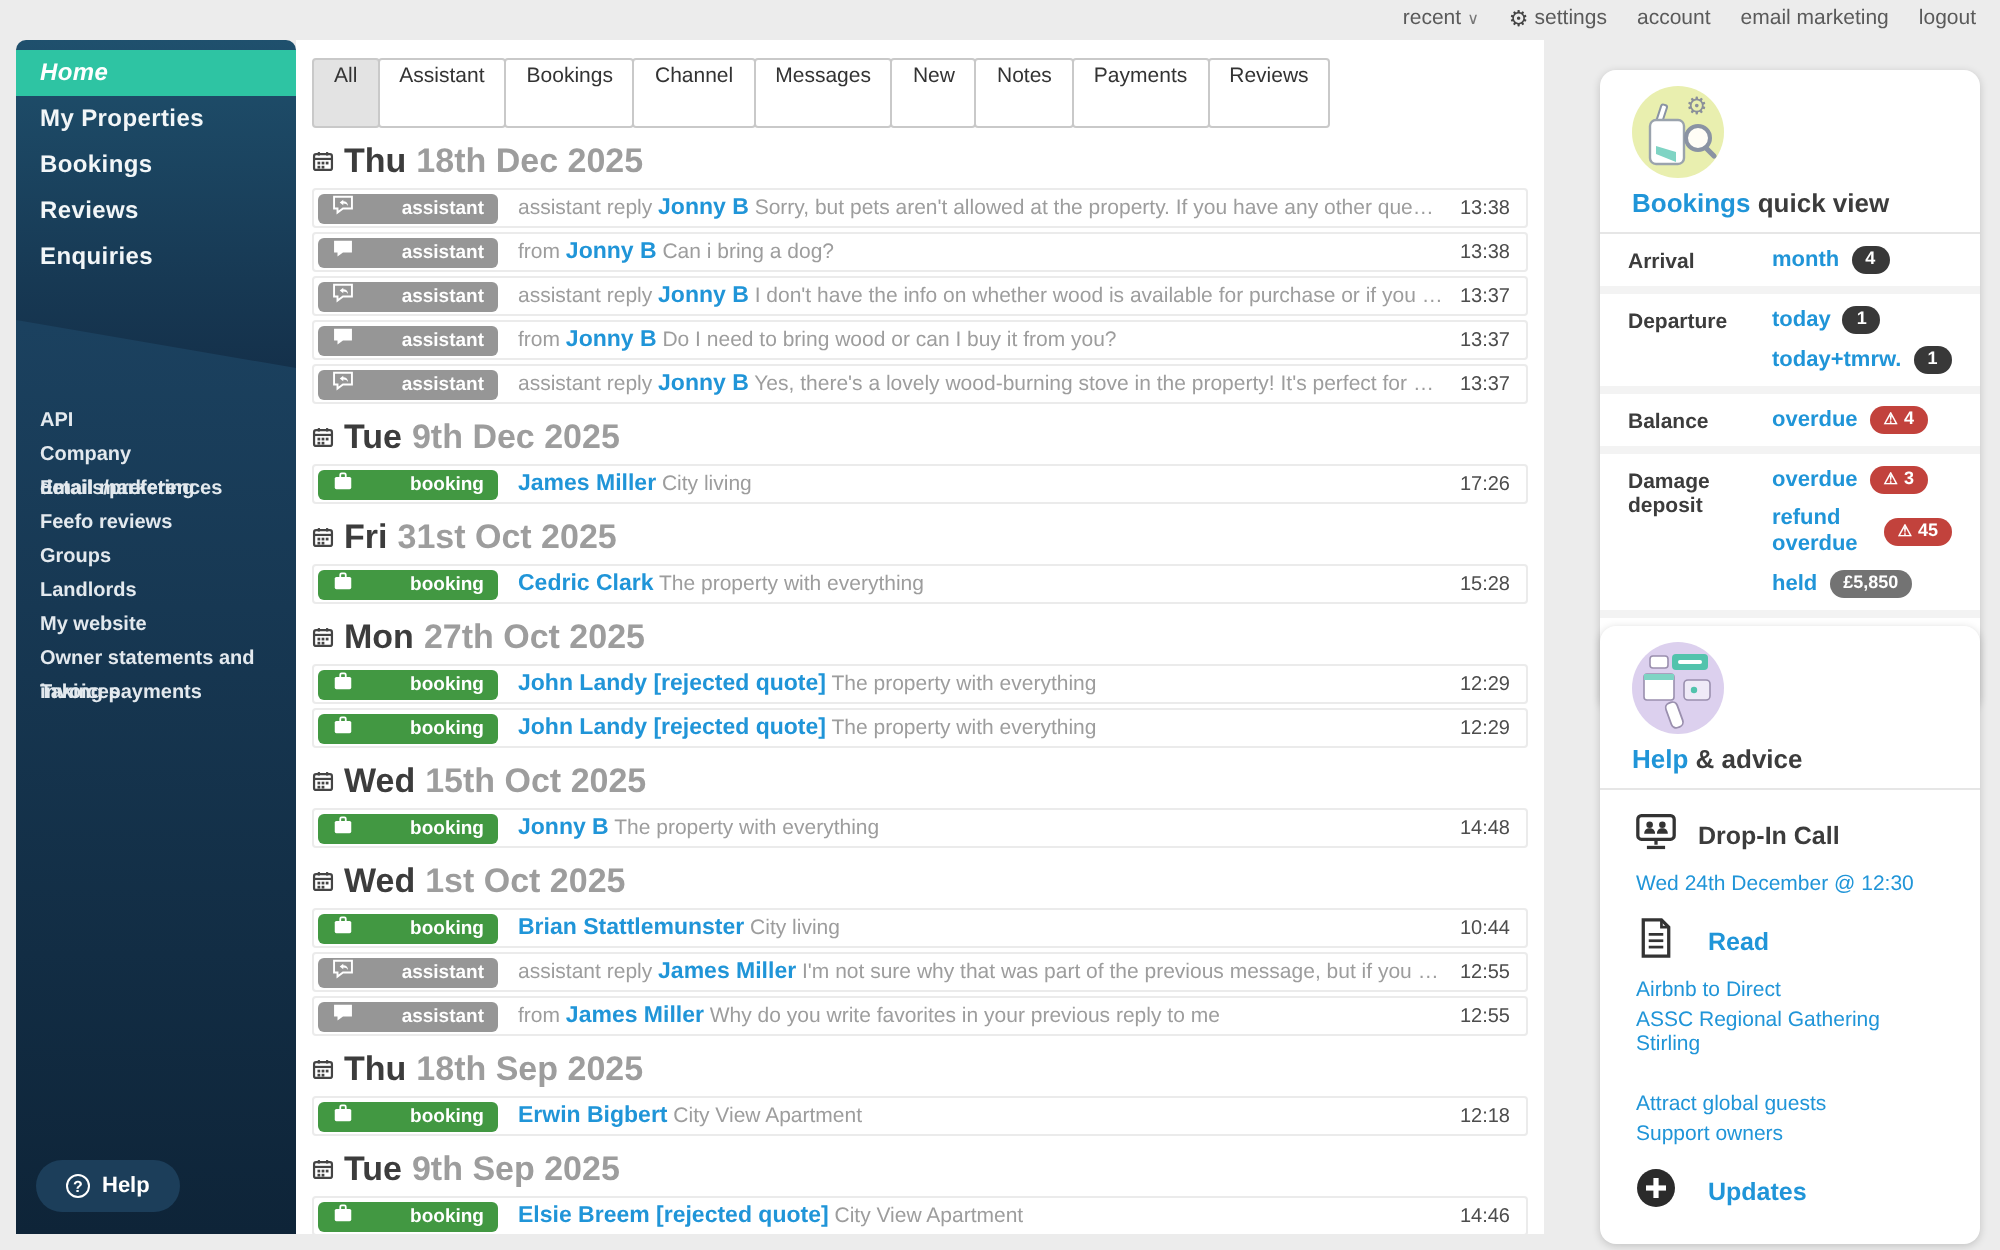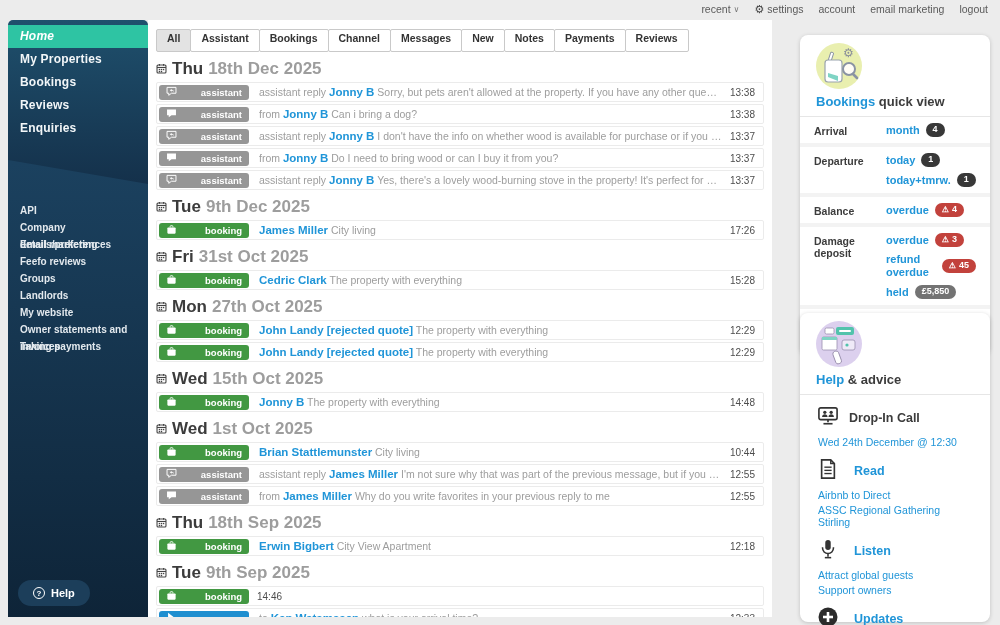--- a/index.html
+++ b/index.html
@@ -33,22 +33,22 @@
     height:26px; border-radius:14px; background:#1C3E5A; border:none;
     color:#fff; font-size:11px; font-weight:bold; display:flex;
     align-items:center; gap:6px; padding:0 15px; cursor:pointer;
     font-family:inherit; }
   .qmark { width:12px; height:12px; border:1.3px solid #fff; border-radius:50%;
     font-size:8px; line-height:11px; text-align:center; font-weight:bold; }
   
   .feed { position:absolute; left:148px; top:20px; width:624px; height:597px;
     background:#fff; padding:9px 8px 4px; overflow:hidden; }
   .tabs { display:flex; margin-bottom:5px; }
-  .tab { font-size:10.5px; font-weight:bold; color:#333; background:#fff;
-    border:1px solid #c9c9c9; border-radius:2px; padding:2px 10px 7px;
+  .tab { font-size:10.5px; font-weight:normal; color:#333; background:#fff;
+    border:1px solid #c9c9c9; border-radius:2px; padding:2px 10px 19px;
     margin-right:-1px; cursor:pointer; white-space:nowrap; }
   .tab.active { background:#e3e3e3; position:relative; z-index:1; }
   .gdate { display:flex; align-items:center; gap:5px; margin:7px 0 3px;
     font-size:17px; font-weight:bold; }
   .gdate .day { color:#3c3c3c; }
   .gdate .rest { color:#9d9d9d; }
   .gdate svg { width:11px; height:11px; }
   .row { display:flex; align-items:center; height:20px; border:1px solid #ebebeb;
     border-radius:2px; margin:2px 0; padding:0 8px 0 2px; cursor:pointer;
     background:#fff; }
@@ -444,20 +444,21 @@
           <span class="rest">9th Sep 2025</span>
         </div>
         <div class="row">
           <span class="pill p-booking">
             <span><svg viewBox="0 0 16 16">
                 <rect x="2" y="5" width="12" height="9" rx="1.2" fill="#fff"></rect>
                 <path d="M6 5V3.5A1 1 0 0 1 7 2.5h2a1 1 0 0 1 1 1V5" fill="none" stroke="#fff" stroke-width="1.3"></path>
               </svg></span>
             <span class="lbl">booking</span>
           </span>
+          <span class="rtext"><span class="name">Elsie Breem [rejected quote]</span><span> City View Apartment</span></span>
           <span class="rtime">14:46</span>
         </div>
         <div class="row">
           <span class="pill p-message">
             <span><svg viewBox="0 0 16 16">
                 <path d="M3 1l9 7-4.4 1 2 4.6-2 .9-2-4.6L3 12z" fill="#fff"></path>
               </svg></span>
             <span class="lbl">message</span>
           </span>
           <span class="rtext"><span>to </span><span class="name">Ken Watamsaen</span><span> what is your arrival time?</span></span>
@@ -613,29 +614,20 @@
               <line x1="5" y1="16" x2="13" y2="16" stroke="#333" stroke-width="1.5"></line>
             </svg></span>
           <span>Read</span>
         </div>
         <div class="hc-links">
           <div class="hc-link">Airbnb to Direct</div>
           <div class="hc-link">ASSC Regional Gathering Stirling</div>
         </div>
       </div>
       <div class="hc-section">
-        <div class="hc-title-row blue">
-          <span><svg viewBox="0 0 18 22">
-              <rect x="6" y="1" width="6" height="11" rx="3" fill="#333"></rect>
-              <path d="M3 9v1a6 6 0 0 0 12 0V9" fill="none" stroke="#333" stroke-width="1.7"></path>
-              <line x1="9" y1="16.5" x2="9" y2="19.5" stroke="#333" stroke-width="1.7"></line>
-              <line x1="5.5" y1="20.5" x2="12.5" y2="20.5" stroke="#333" stroke-width="1.7"></line>
-            </svg></span>
-          <span>Listen</span>
-        </div>
         <div class="hc-links">
           <div class="hc-link">Attract global guests</div>
           <div class="hc-link">Support owners</div>
         </div>
       </div>
       <div class="hc-section">
         <div class="hc-title-row blue">
           <span><svg viewBox="0 0 20 20">
               <circle cx="10" cy="10" r="9.5" fill="#2b2b2b"></circle>
               <line x1="10" y1="5" x2="10" y2="15" stroke="#fff" stroke-width="2.6"></line>

